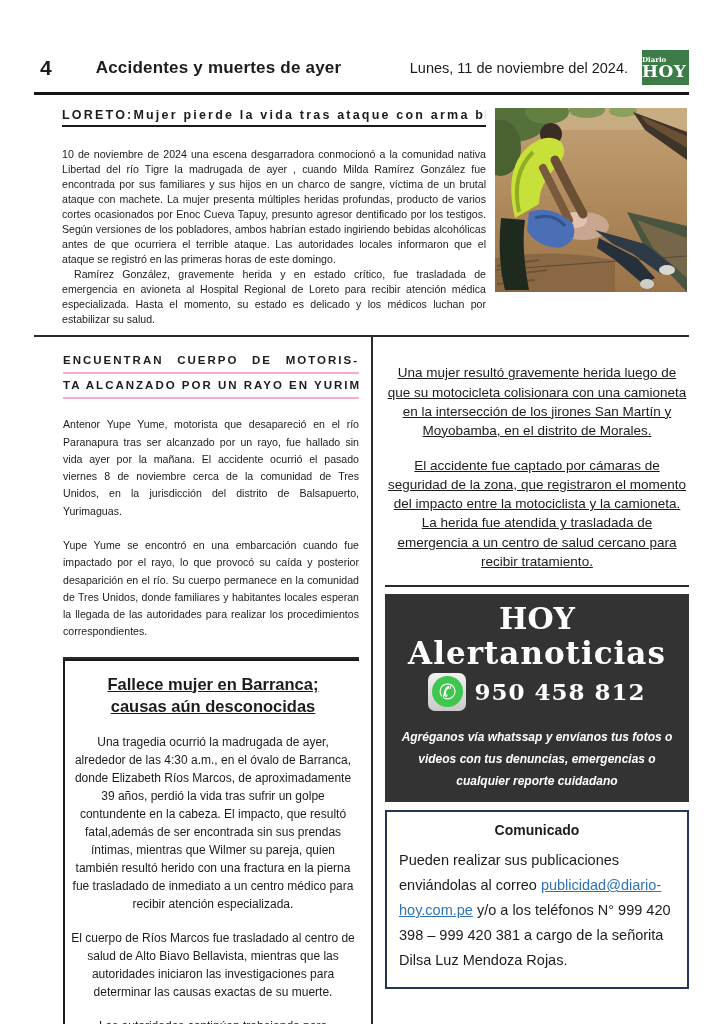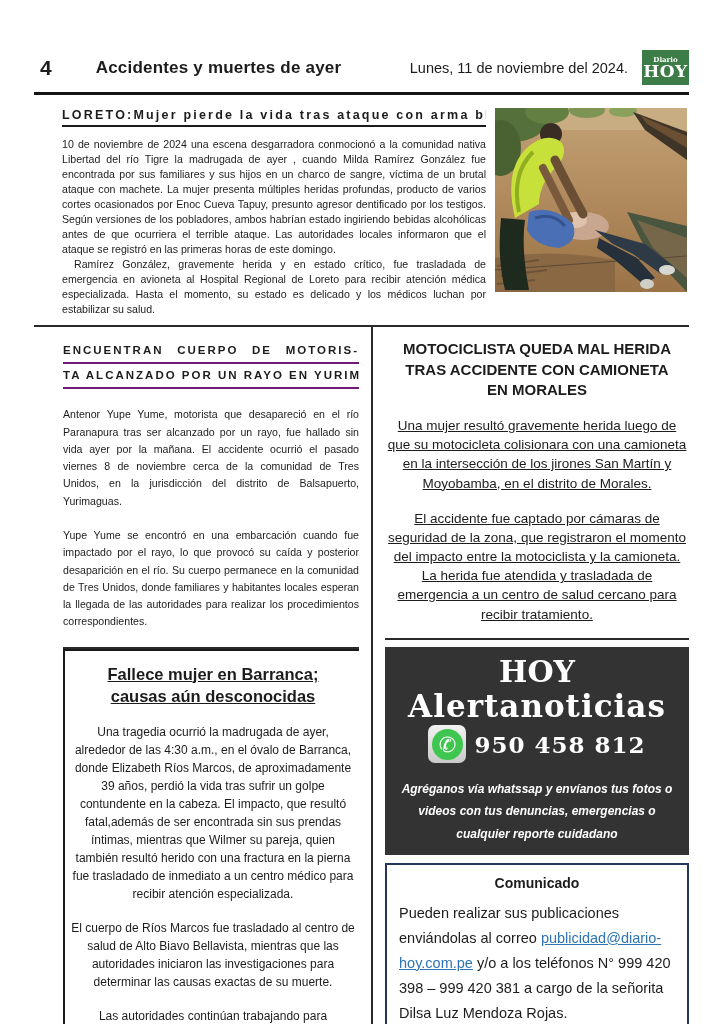--- a/index.html
+++ b/index.html
@@ -13,46 +13,46 @@
     color:#1c1c1c;
     padding:50px 34px 22px 34px;
     display:flex; flex-direction:column;
     overflow:hidden;
   }
   
   .hdr { display:flex; align-items:center; margin-left:6px; }
   .hdr .pgnum { font-size:21px; font-weight:bold; }
   .hdr .section { font-size:17px; font-weight:bold; margin-left:44px; letter-spacing:.2px; }
   .hdr .date { margin-left:auto; font-size:14.5px; margin-right:14px; }
-  .logo { background:#3c7c46; color:#fff; width:47px; height:35px; text-align:center;
+  .logo { background:#3c7c46; color:#fff; width:47px; height:35px; 
           display:flex; flex-direction:column; justify-content:center; line-height:1; }
   .logo .logo-top { font-size:7px; font-weight:bold; font-family:"DejaVu Serif", serif; }
   .logo .logo-main { font-size:17px; font-weight:bold; font-family:"DejaVu Serif", serif; letter-spacing:.5px; }
   .rule-thick { border-top:3px solid #151515; margin-top:7px; }
   .rule-thin  { border-top:2px solid #2a2a2a; }
 
   
   .main-wrap { display:flex; gap:9px; margin:13px 0 8px 28px; }
   .main-left { width:424px; }
   .main-headline {
     display:block; font-size:12.5px; font-weight:bold; letter-spacing:2.2px;
     border-bottom:2px solid #1a1a1a; padding-bottom:3px;
     text-align:justify; text-align-last:justify; white-space:nowrap; overflow:hidden;
   }
-  .main-left p { font-size:10.6px; line-height:1.42; text-align:justify; margin-top:10px; }
+  .main-left p { font-size:10.6px; line-height:1.42; text-align:justify; margin-top:20px; }
   .main-left p + p { margin-top:0; text-indent:12px; }
   .photo { width:192px; height:184px; flex:none; overflow:hidden; }
 
   
   .cols { display:flex; margin-left:27px; flex:1; }
   .col-l { width:312px; border-right:2px solid #2a2a2a; padding:12px 12px 0 2px; }
   .col-r { flex:1; padding:10px 0 0 12px; display:flex; flex-direction:column; }
 
   .a1-head { font-size:11.5px; font-weight:bold; letter-spacing:2px; line-height:2.0; }
-  .a1-head span { display:block; border-bottom:2px solid #701a75;
+  .a1-head span { display:block; border-bottom:2px solid #f9a8d4;
     text-align:justify; text-align-last:justify; white-space:nowrap; overflow:hidden; }
   .a1-body p { font-size:10.6px; line-height:1.63; text-align:justify; margin-top:17px; }
   .a1-rule { border-top:2px solid #2a2a2a; margin-top:16px; }
 
   .a2-box { border-left:2px solid #1a1a1a; border-top:2px solid #1a1a1a; margin-top:0;
             padding:12px 4px 0 6px; text-align:center; }
   .a2-head { font-size:16.5px; font-weight:bold; line-height:1.35; }
   .a2-head span { text-decoration:underline; }
   .a2-box p { font-size:12px; line-height:1.5; margin-top:16px; }
 
@@ -171,21 +171,20 @@
         </div>
         <p>Una tragedia ocurrió la madrugada de ayer, alrededor de las 4:30 a.m., en el óvalo de Barranca, donde Elizabeth Ríos Marcos, de aproximadamente 39 años, perdió la vida tras sufrir un golpe contundente en la cabeza. El impacto, que resultó fatal,además de ser encontrada sin sus prendas íntimas, mientras que Wilmer su pareja, quien también resultó herido con una fractura en la pierna fue trasladado de inmediato a un centro médico para recibir atención especializada.</p>
         <p>El cuerpo de Ríos Marcos fue trasladado al centro de salud de Alto Biavo Bellavista, mientras que las autoridades iniciaron las investigaciones para determinar las causas exactas de su muerte.</p>
         <p>Las autoridades continúan trabajando para esclarecer los hechos y determinar las responsabilidades correspondientes.</p>
 
       </div>
     </div>
 
     <div class="col-r">
       <div>
-        <div class="ra-head">MOTOCICLISTA QUEDA MAL HERIDA TRAS ACCIDENTE CON CAMIONETA EN MORALES</div>
         <div class="ra-body">
           <p>Una mujer resultó gravemente herida luego de que su motocicleta colisionara con una camioneta en la intersección de los jirones San Martín y Moyobamba, en el distrito de Morales.</p>
           <p>El accidente fue captado por cámaras de seguridad de la zona, que registraron el momento del impacto entre la motociclista y la camioneta. La herida fue atendida y trasladada de emergencia a un centro de salud cercano para recibir tratamiento.</p>
         </div>
         <div class="ra-rule"></div>
       </div>
 
       <div class="alert">
         <div class="t1">HOY</div>
         <div class="t2">Alertanoticias</div>

